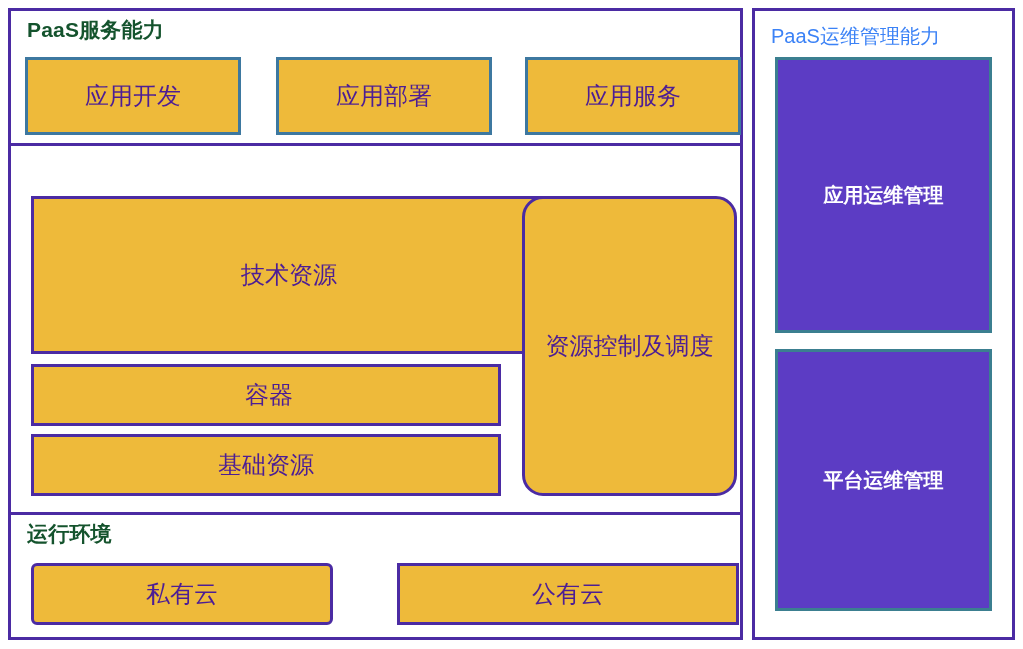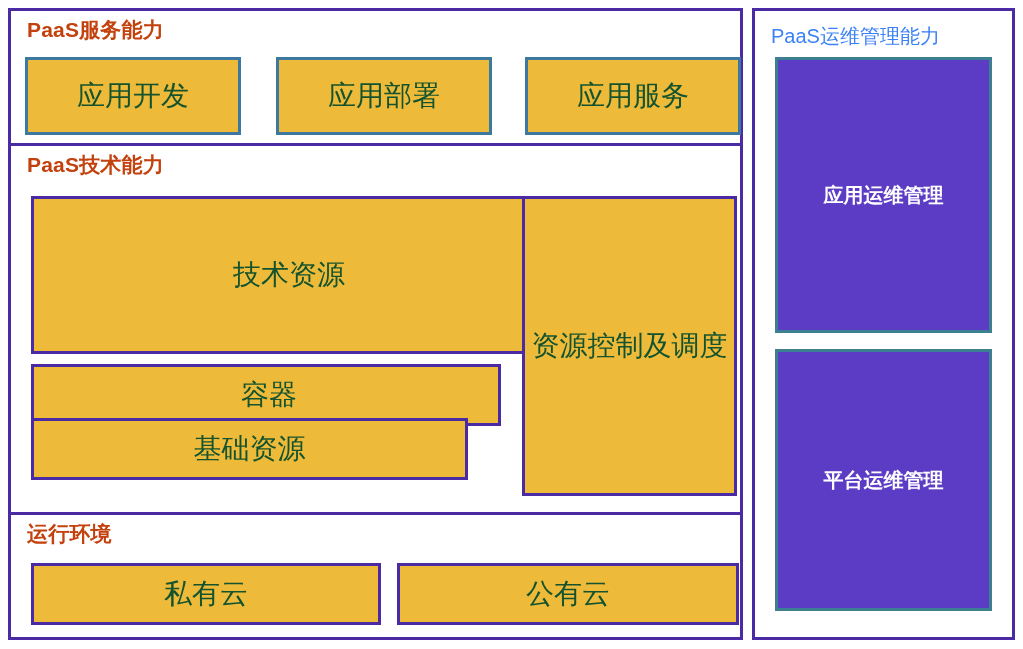--- a/index.html
+++ b/index.html
@@ -53,21 +53,21 @@
   .band-tech     { top: 135px; height: 369px; border-bottom: 3px solid #4b2ba3; }
   .band-runtime  { top: 504px; height: 122px; }
 
   
   .band-title {
     position: absolute;
     left: 16px;
     top: 5px;
     font-size: 21px;
     font-weight: bold;
-    color: #c2410c;
+    color: #14532d;
     letter-spacing: 0.2px;
     white-space: nowrap;
     line-height: 28px;
   }
   .panel-title {
     position: absolute;
     left: 16px;
     top: 12px;
     font-size: 20px;
     font-weight: normal;
@@ -77,22 +77,22 @@
   }
 
   
   .box {
     position: absolute;
     box-sizing: border-box;
     display: flex;
     align-items: center;
     justify-content: center;
     text-align: center;
-    color: #14532d;
-    font-size: 28px;
+    color: #4c1d95;
+    font-size: 24px;
     line-height: 1.30;
     padding: 2px 6px;
   }
   .box-gold-blue {
     background: #eeba3a;
     border: 3px solid #3d78a0;
   }
   .box-gold-purple {
     background: #eeba3a;
     border: 3px solid #4b2ba3;
@@ -106,25 +106,25 @@
   }
 
   
   .svc-dev    { left: 14px;  top: 46px; width: 216px; height: 78px; }
   .svc-deploy { left: 265px; top: 46px; width: 216px; height: 78px; }
   .svc-app    { left: 514px; top: 46px; width: 216px; height: 78px; }
 
   
   .tech-res   { left: 20px;  top: 50px;  width: 516px; height: 158px; }
   .tech-cont  { left: 20px;  top: 218px; width: 470px; height: 62px; padding-left: 12px;  }
-  .tech-infra { left: 20px;  top: 272px; width: 437px; height: 62px;  }
-  .tech-sched { left: 511px; top: 50px;  width: 215px; height: 300px; }
+  .tech-infra { left: 20px;  top: 288px; width: 470px; height: 62px;  }
+  .tech-sched { left: 511px; top: 50px;  width: 215px; height: 300px; border-radius: 21px; }
 
   
-  .rt-private { left: 20px;  top: 48px; width: 350px; height: 62px; }
+  .rt-private { left: 20px;  top: 48px; width: 302px; height: 62px; border-radius: 6px; }
   .rt-public  { left: 386px; top: 48px; width: 342px; height: 62px; }
 
   
   .ops-app      { left: 20px; top: 46px;  width: 217px; height: 276px; }
   .ops-platform { left: 20px; top: 338px; width: 217px; height: 262px; }
 </style>
 </head>
 <body>
 
 <div id="canvas">
@@ -135,21 +135,20 @@
       <div class="band-title">PaaS服务能力</div>
 
       <div class="box box-gold-blue svc-dev">应用开发</div>
 
       <div class="box box-gold-blue svc-deploy">应用部署</div>
 
       <div class="box box-gold-blue svc-app">应用服务</div>
     </div>
 
     <div class="band band-tech">
-      <div class="band-title">PaaS技术能力</div>
 
       <div class="box box-gold-purple tech-res">技术资源</div>
 
       <div class="box box-gold-purple tech-cont">容器</div>
 
       <div class="box box-gold-purple tech-infra">基础资源</div>
 
       <div class="box box-gold-purple tech-sched">资源控制及调度</div>
     </div>
 

